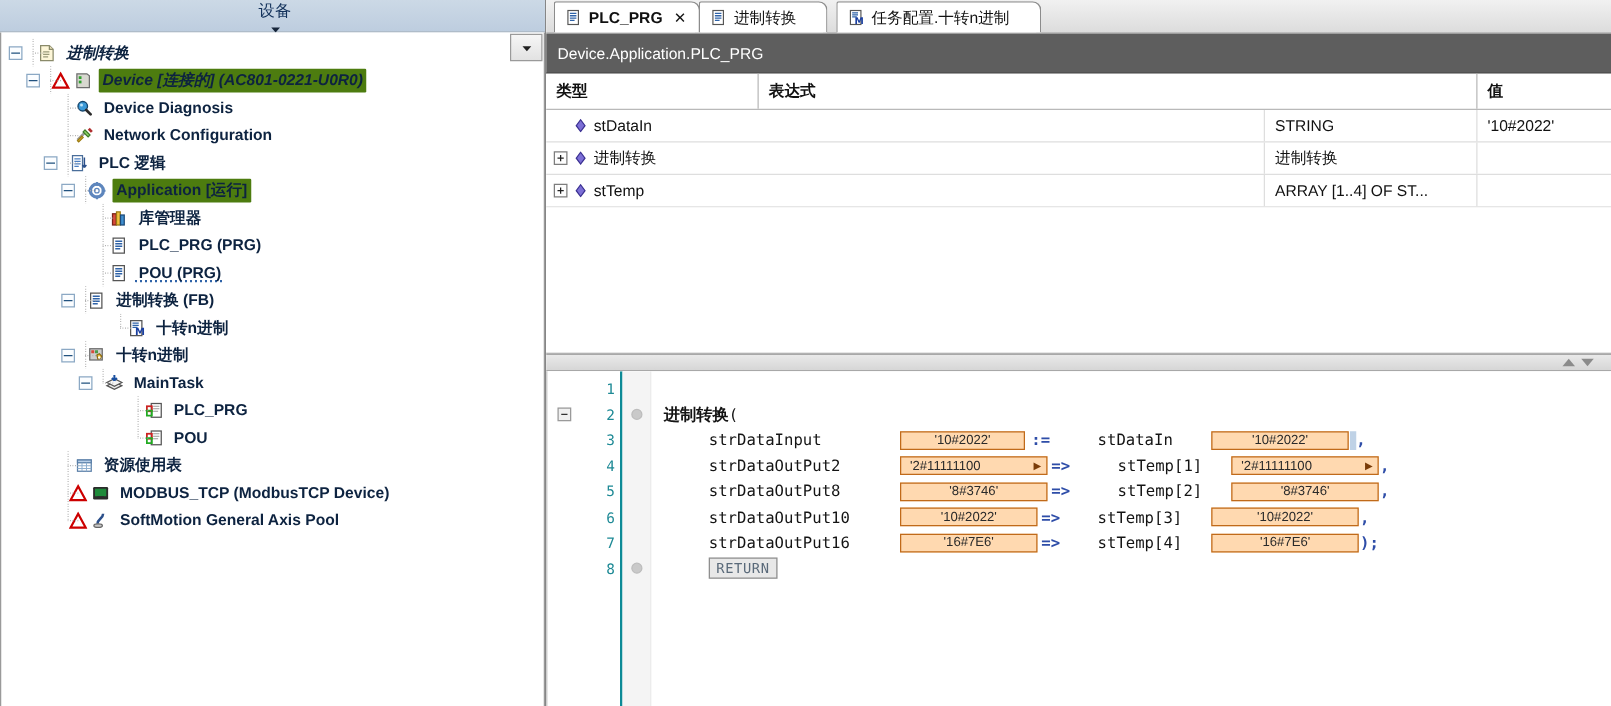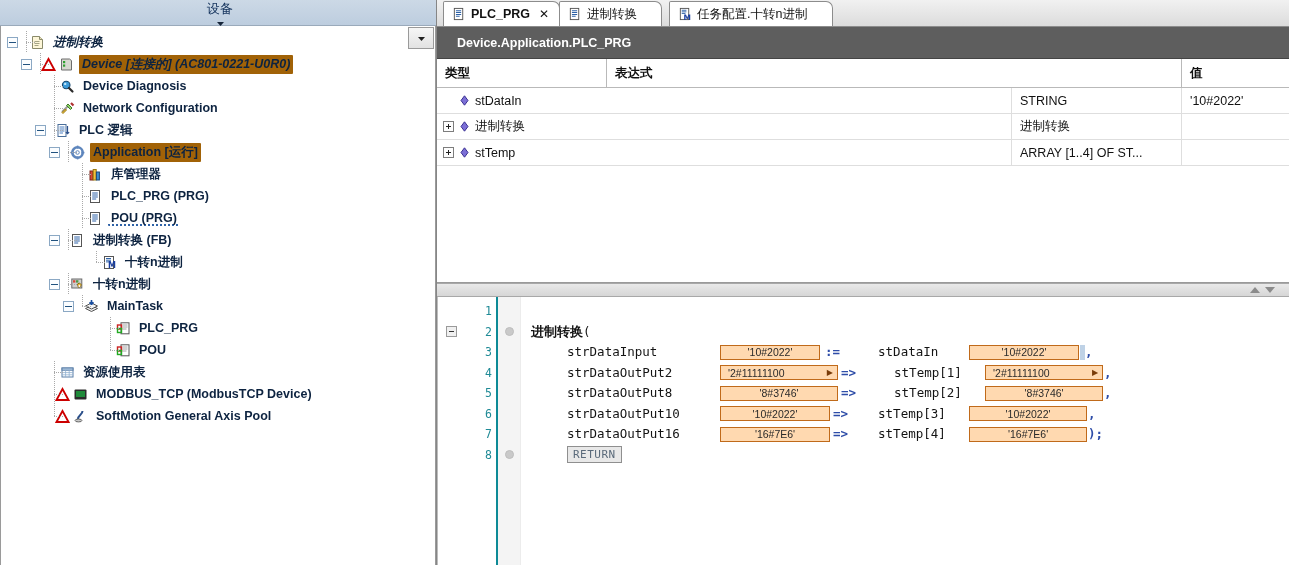--- a/index.html
+++ b/index.html
@@ -69,21 +69,21 @@
   }
   .guide.tee::after,.guide.ell::after{
     content:"";position:absolute;left:5px;top:11px;width:9px;height:1px;
     background-image:linear-gradient(to right,#a9a9a9 50%,transparent 50%);
     background-size:2px 1px;
   }
   .guide.ell::before{bottom:11px;}
   .ico{width:17px;height:17px;flex:none;margin-right:4px;display:flex;align-items:center;justify-content:center;}
   .ico svg{display:block;}
   .lbl{padding:1px 3px;border-radius:1px;font-weight:bold;}
-  .lbl.hl{background:#a16207;}
+  .lbl.hl{background:#4d7c0f;}
   .lbl.ital{font-style:italic;font-weight:bold;color:#0d2340;}
   .lbl.bold{font-weight:bold;}
   .lbl.squig{
     background-image:linear-gradient(to right,#2f63a8 0,#2f63a8 2px,transparent 2px,transparent 4px);
     background-size:4px 2px;background-repeat:repeat-x;background-position:0 100%;
   }
   .warn{width:15px;height:15px;flex:none;margin-right:2px;}
 
   
   .right-panel{
@@ -108,22 +108,22 @@
     font-size:12.5px;color:#111;
   }
   .tab.active{font-weight:bold;background:#ffffff;}
   .tab.gap{margin-left:8px;}
   .tab .tclose{font-weight:bold;font-size:12px;margin-left:4px;color:#111;}
   .tab-ico{width:15px;height:15px;flex:none;display:flex;align-items:center;justify-content:center;}
 
   .pathbar{
     height:32px;min-height:24px;box-sizing:border-box;
     background:#5e5e5e;
-    display:flex;align-items:center;padding-left:20px;
-    color:#ffffff;font-weight:bold;font-size:12.5px;
+    display:flex;align-items:center;padding-left:9px;
+    color:#ffffff;font-weight:normal;font-size:12.5px;
     border-bottom:1px solid #444;
   }
 
   .decl{
     height:224px;min-height:224px;box-sizing:border-box;
     background:#ffffff;
     border-bottom:1px solid #9a9a9a;
     display:flex;flex-direction:column;
     position:relative;
   }

